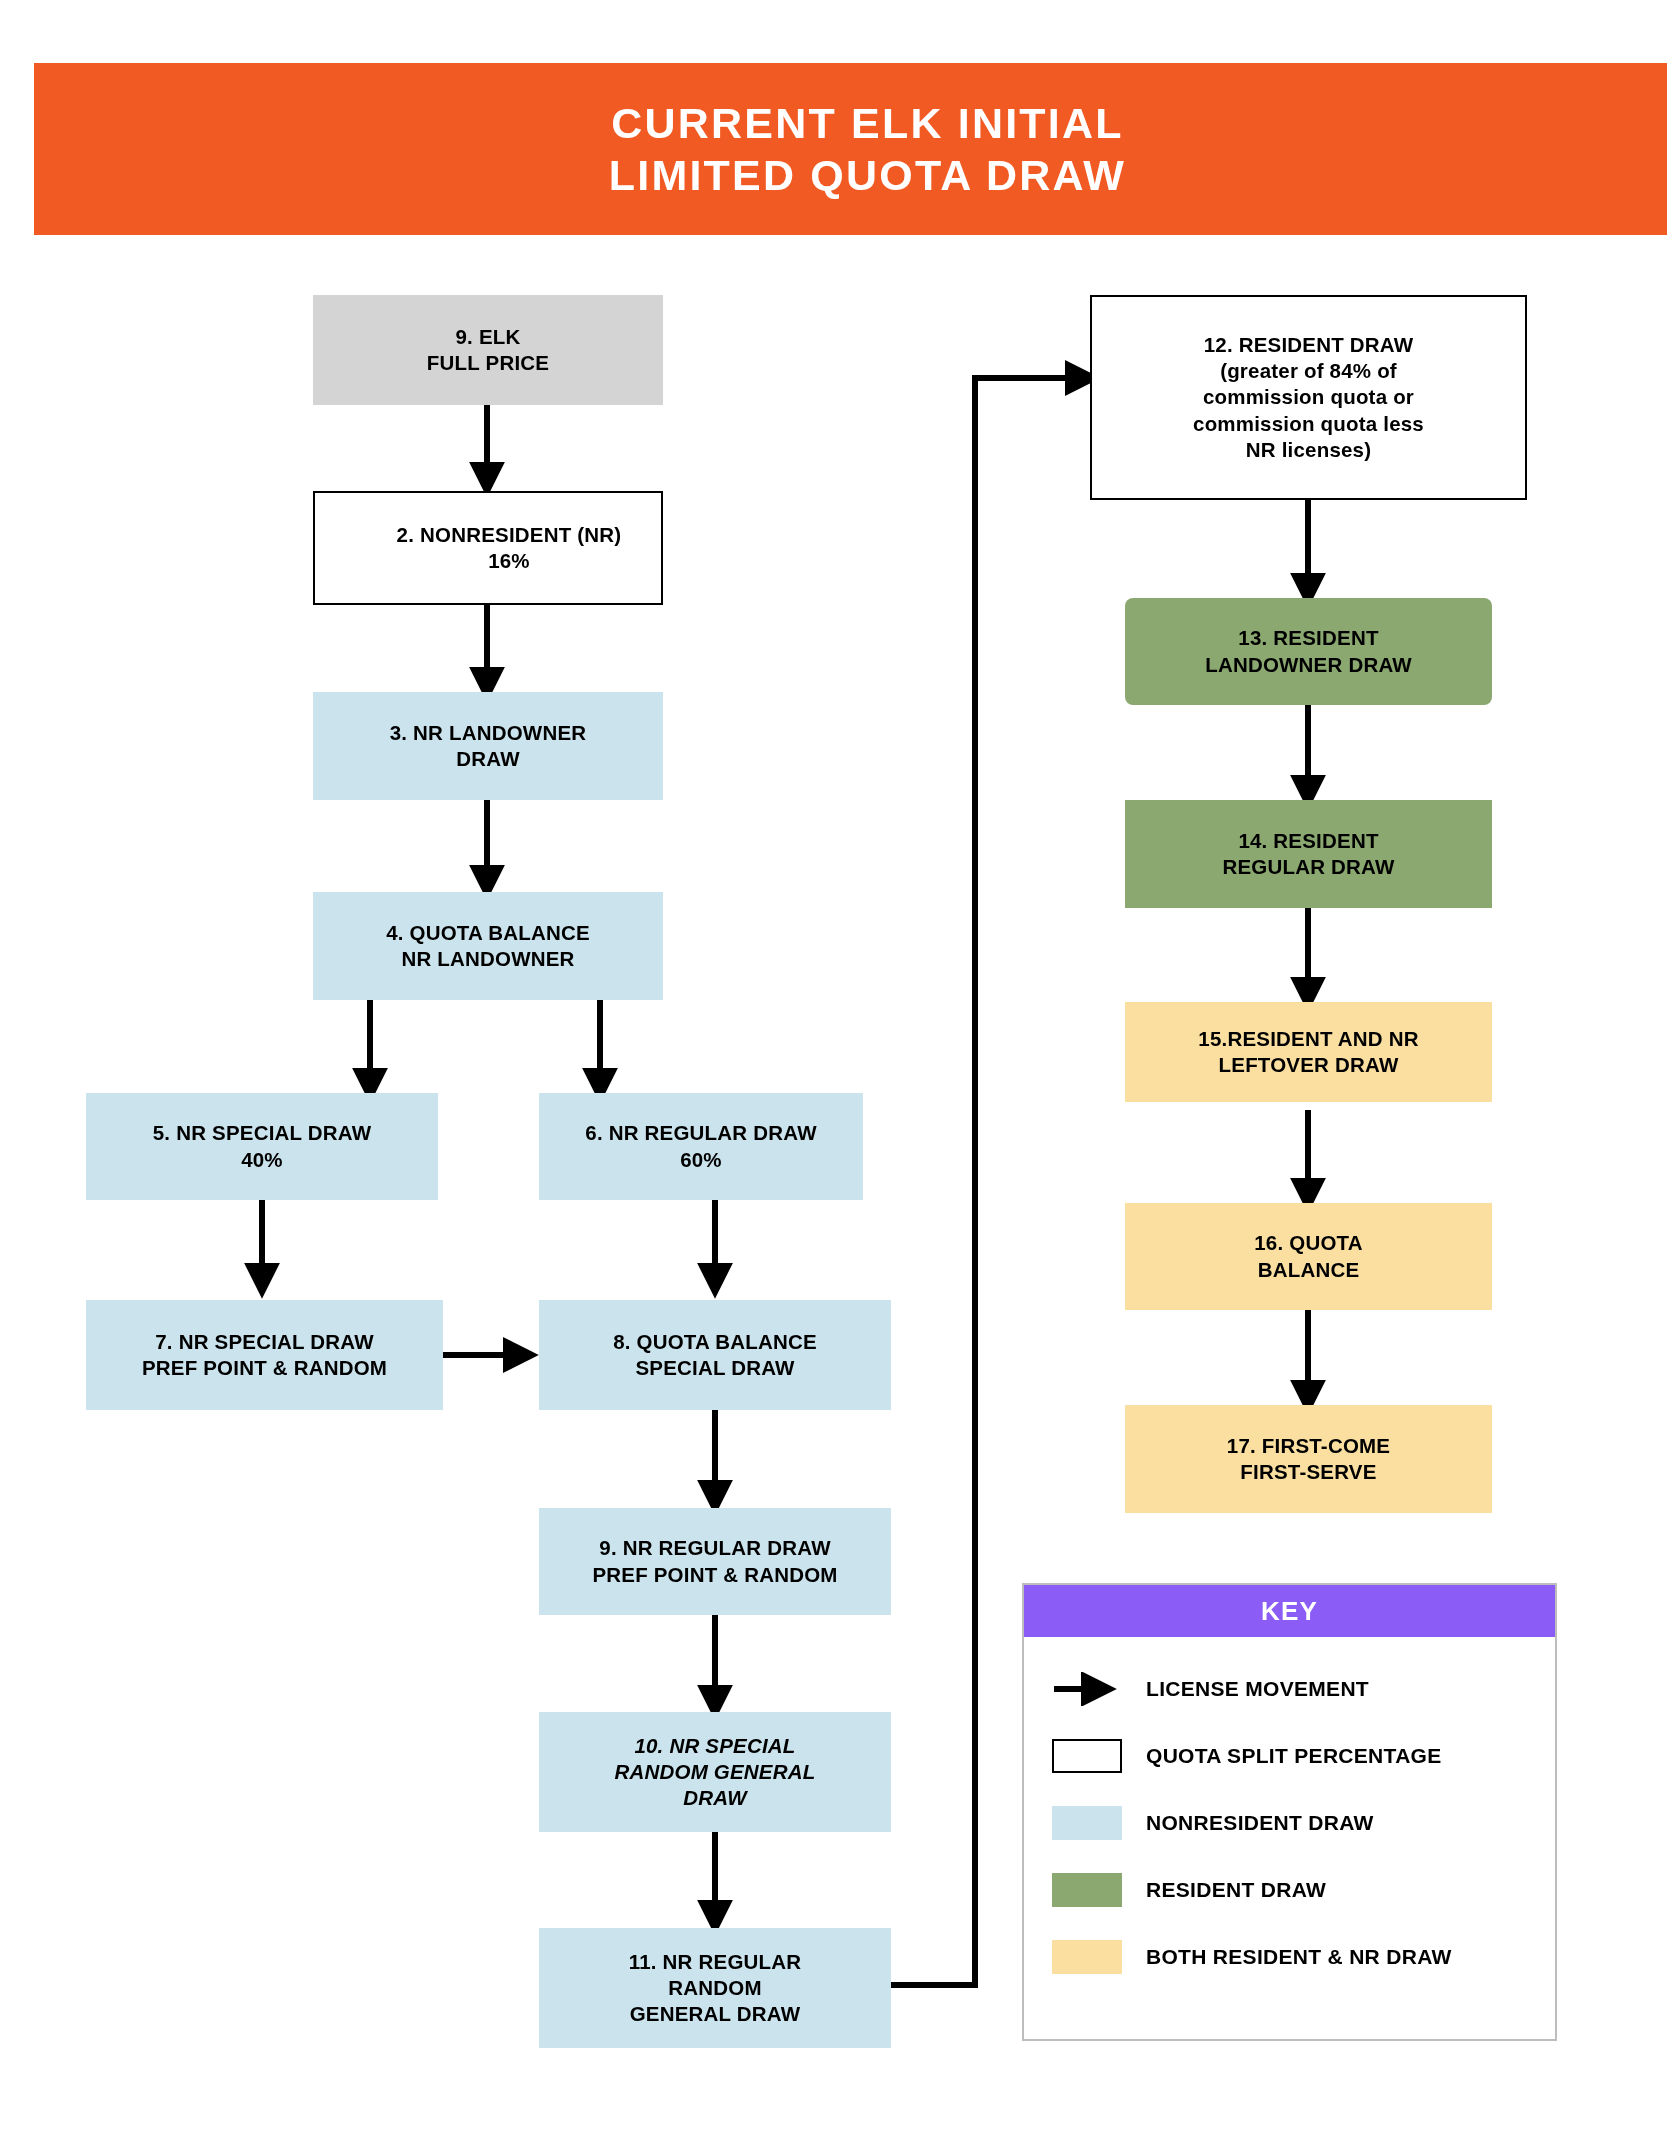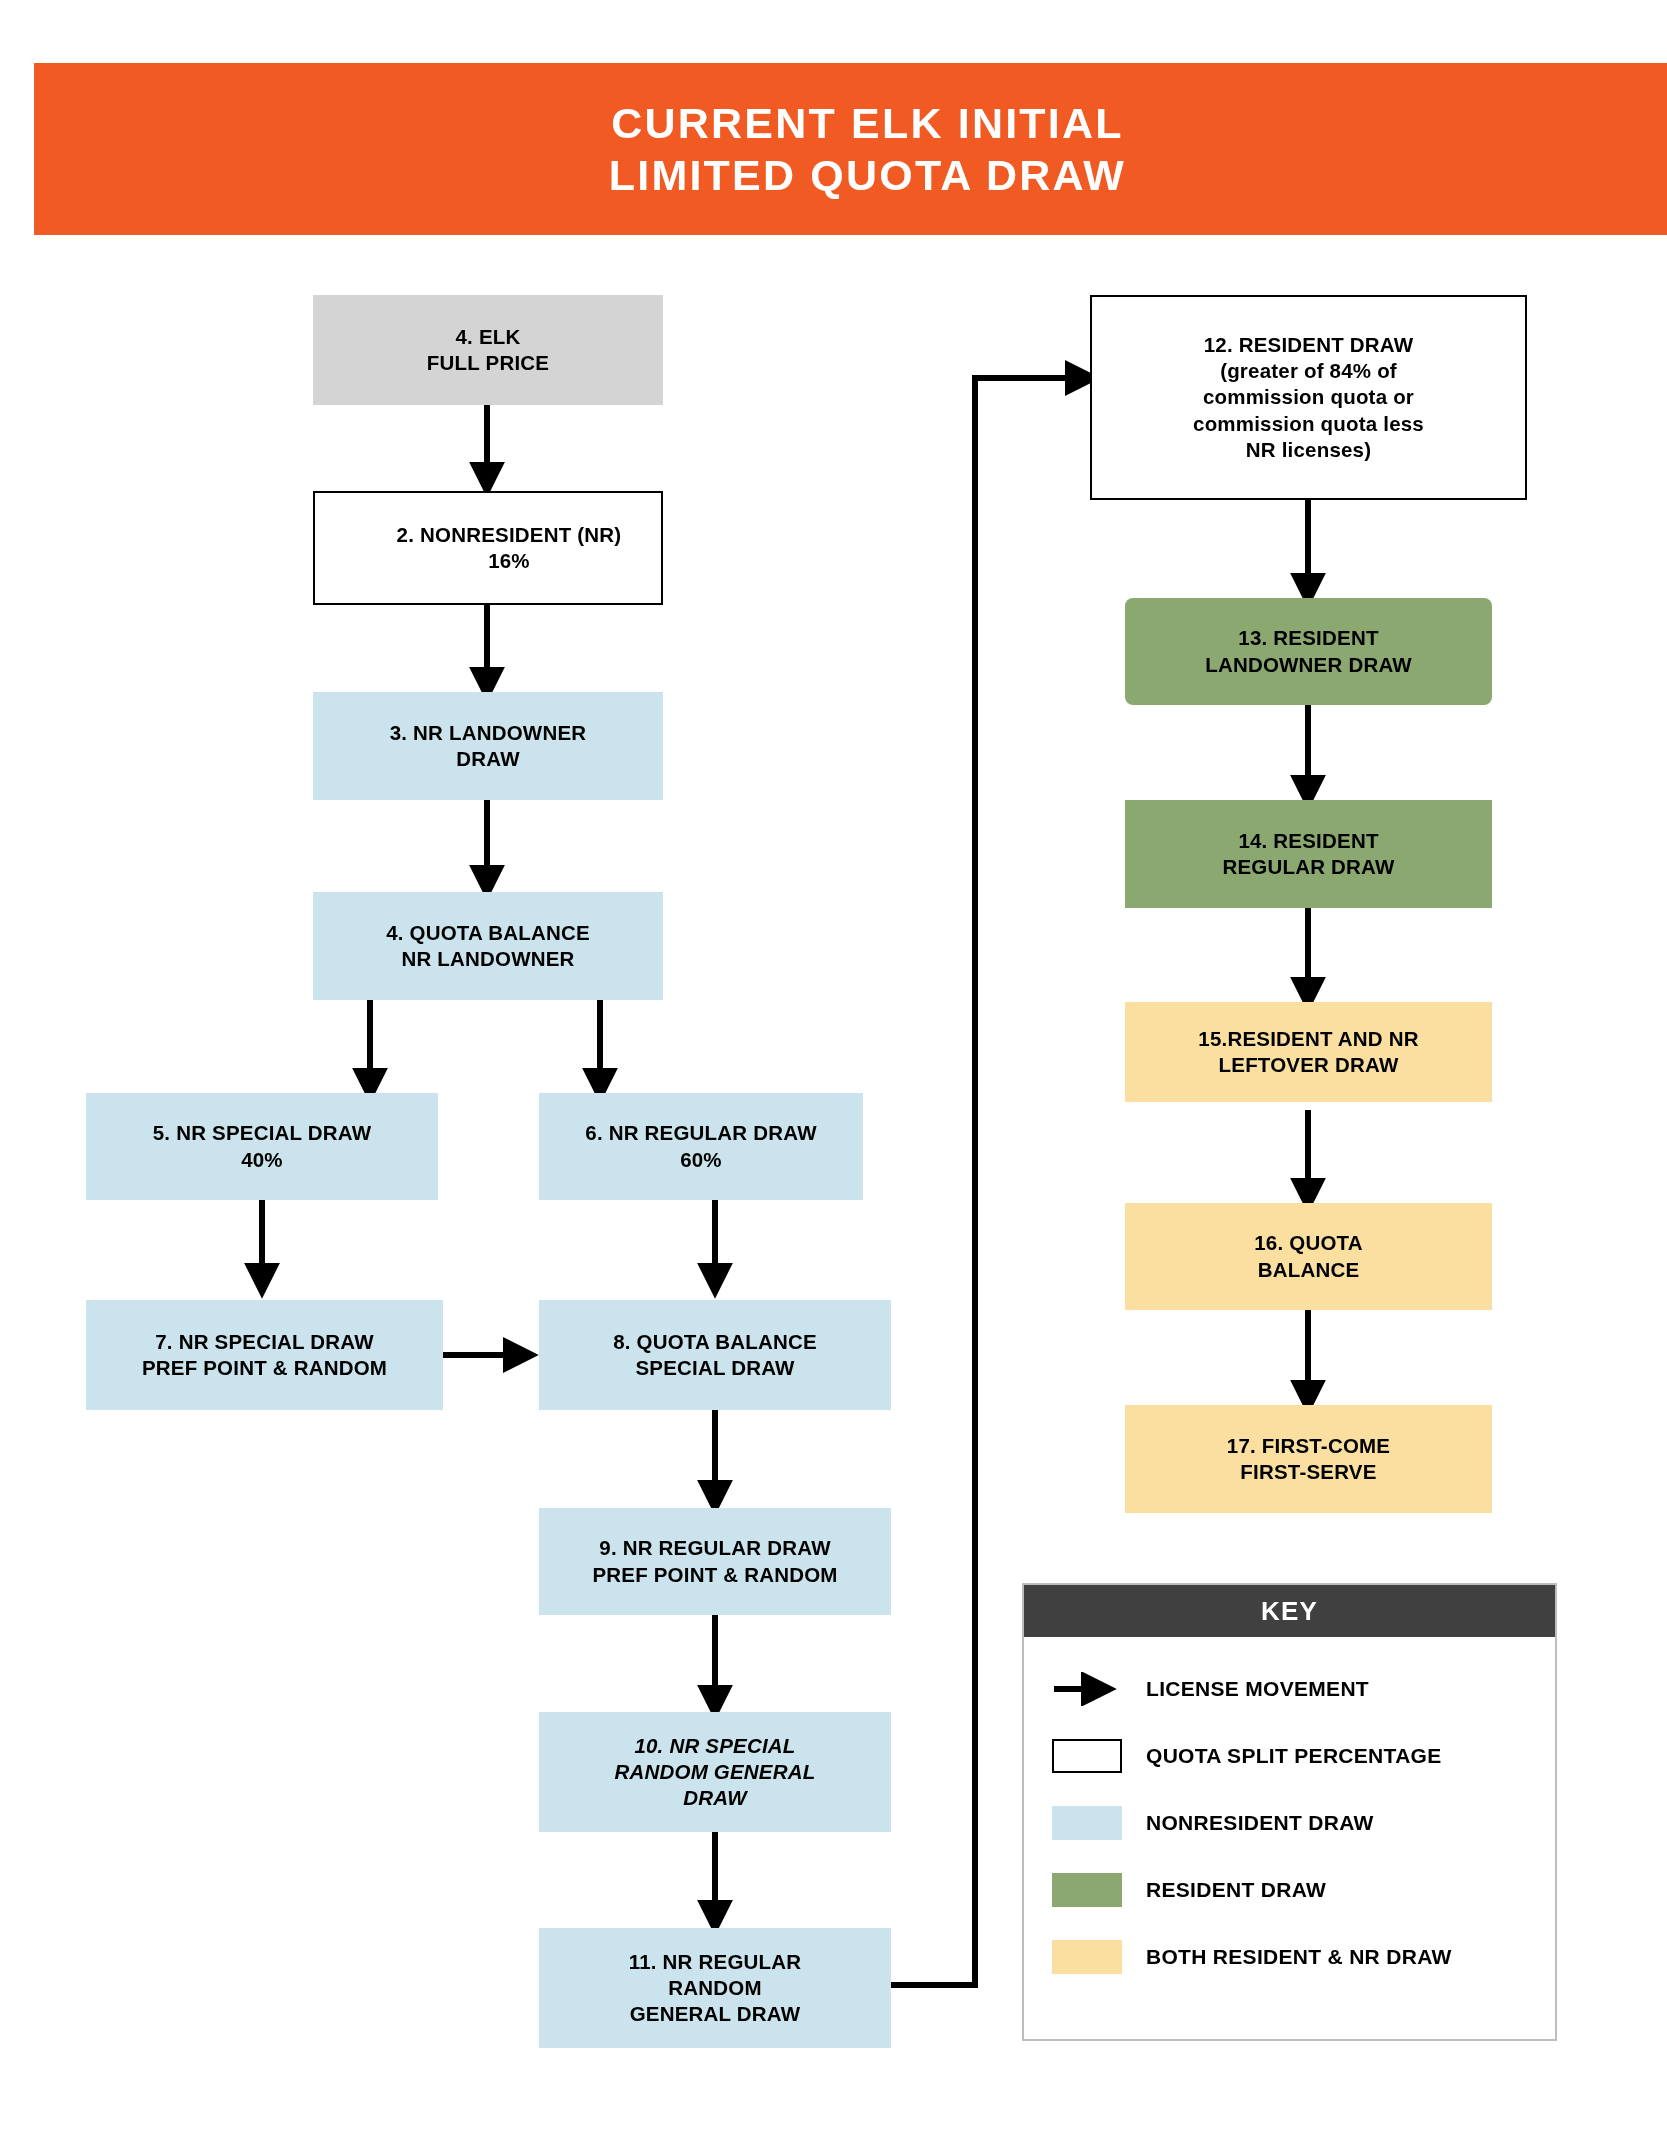--- a/index.html
+++ b/index.html
@@ -76,21 +76,21 @@
     left: 1022px;
     top: 1583px;
     width: 535px;
     height: 458px;
     box-sizing: border-box;
     background: #ffffff;
     border: 2px solid #bdbdbd;
   }
   .key-title {
     height: 52px;
-    background: #404040;
+    background: #8b5cf6;
     color: #ffffff;
     font-size: 26px;
     font-weight: bold;
     letter-spacing: 1.2px;
     display: flex;
     align-items: center;
     justify-content: center;
   }
   .key-rows {
     padding: 18px 0 0 0;
@@ -169,21 +169,21 @@
     <line x1="1308" y1="705" x2="1308" y2="800"></line>
 
     <line x1="1308" y1="908" x2="1308" y2="1002"></line>
 
     <line x1="1308" y1="1110" x2="1308" y2="1203"></line>
 
     <line x1="1308" y1="1310" x2="1308" y2="1405"></line>
   </g>
 </svg>
 
-<div class="node gray" style="left:313px;  top:295px;  width:350px; height:110px;">4. ELK
+<div class="node gray" style="left:313px;  top:295px;  width:350px; height:110px;">9. ELK
 FULL PRICE</div>
 <div class="node white" style="left:313px;  top:491px;  width:350px; height:114px;padding-left:48px;">2. NONRESIDENT (NR)
 16%</div>
 <div class="node blue" style="left:313px;  top:692px;  width:350px; height:108px;">3. NR LANDOWNER
 DRAW</div>
 <div class="node blue" style="left:313px;  top:892px;  width:350px; height:108px;">4. QUOTA BALANCE
 NR LANDOWNER</div>
 <div class="node blue" style="left:86px;   top:1093px; width:352px; height:107px;">5. NR SPECIAL DRAW
 40%</div>
 <div class="node blue" style="left:539px;  top:1093px; width:324px; height:107px;">6. NR REGULAR DRAW

